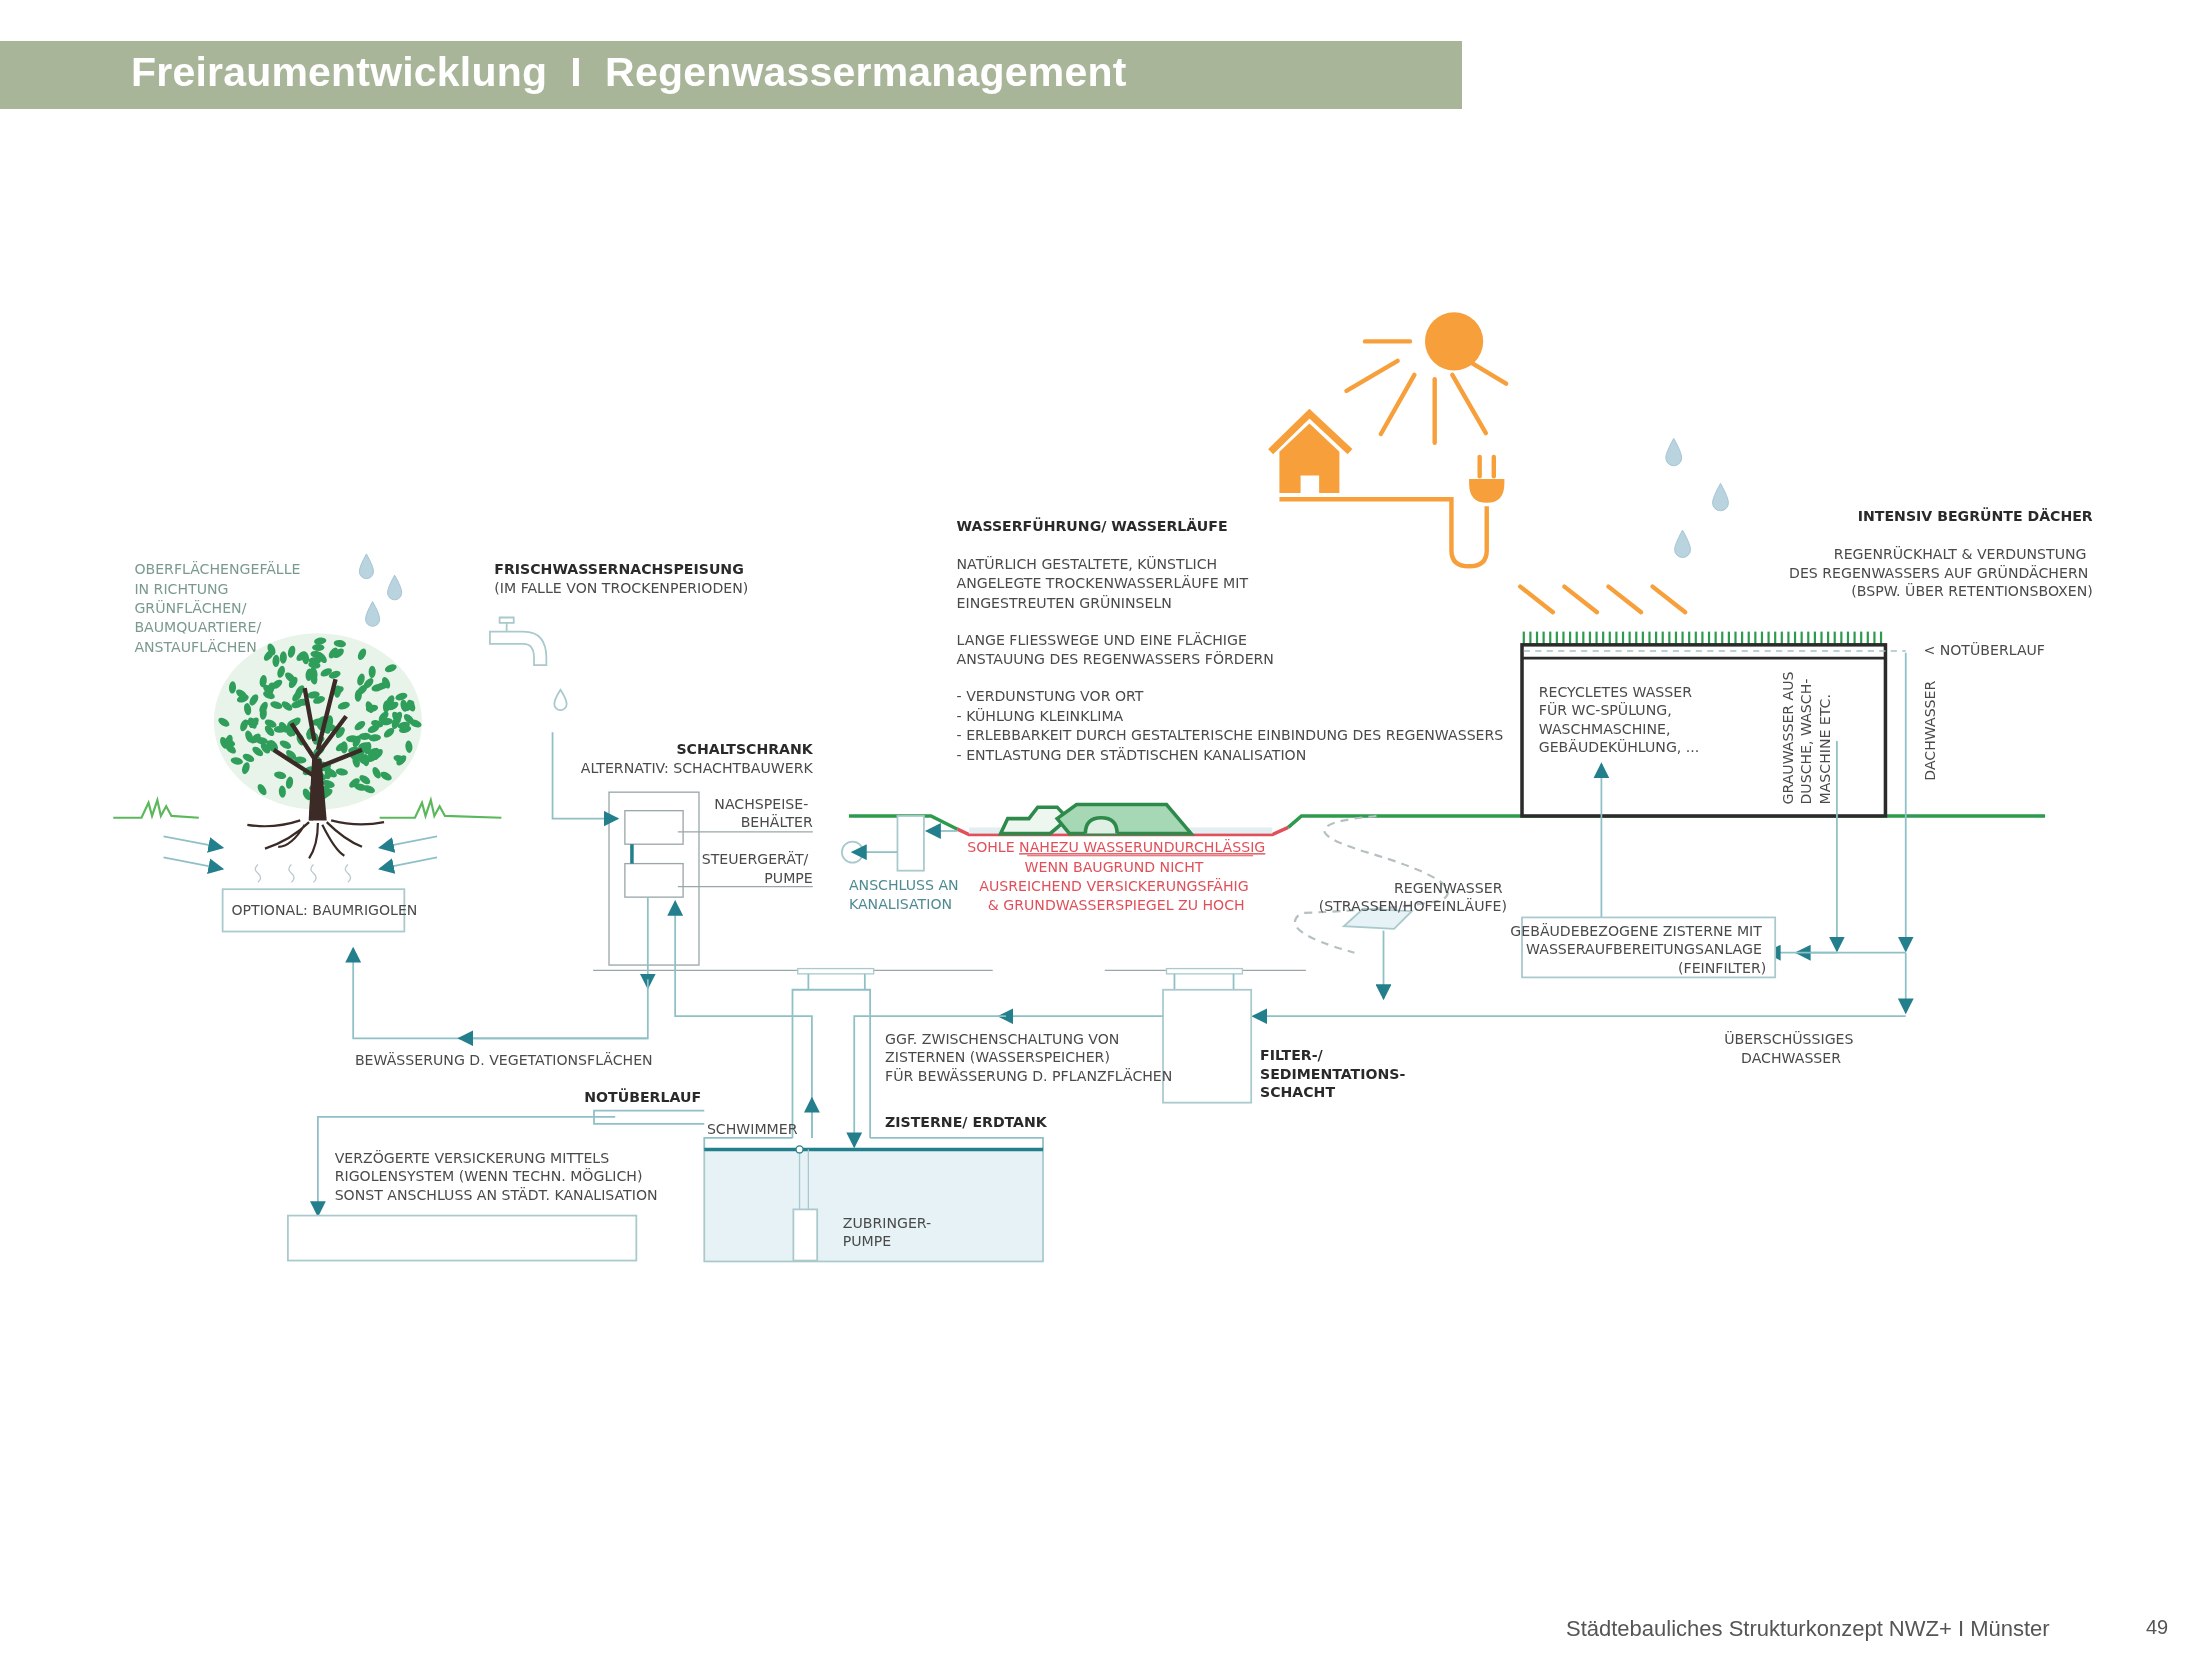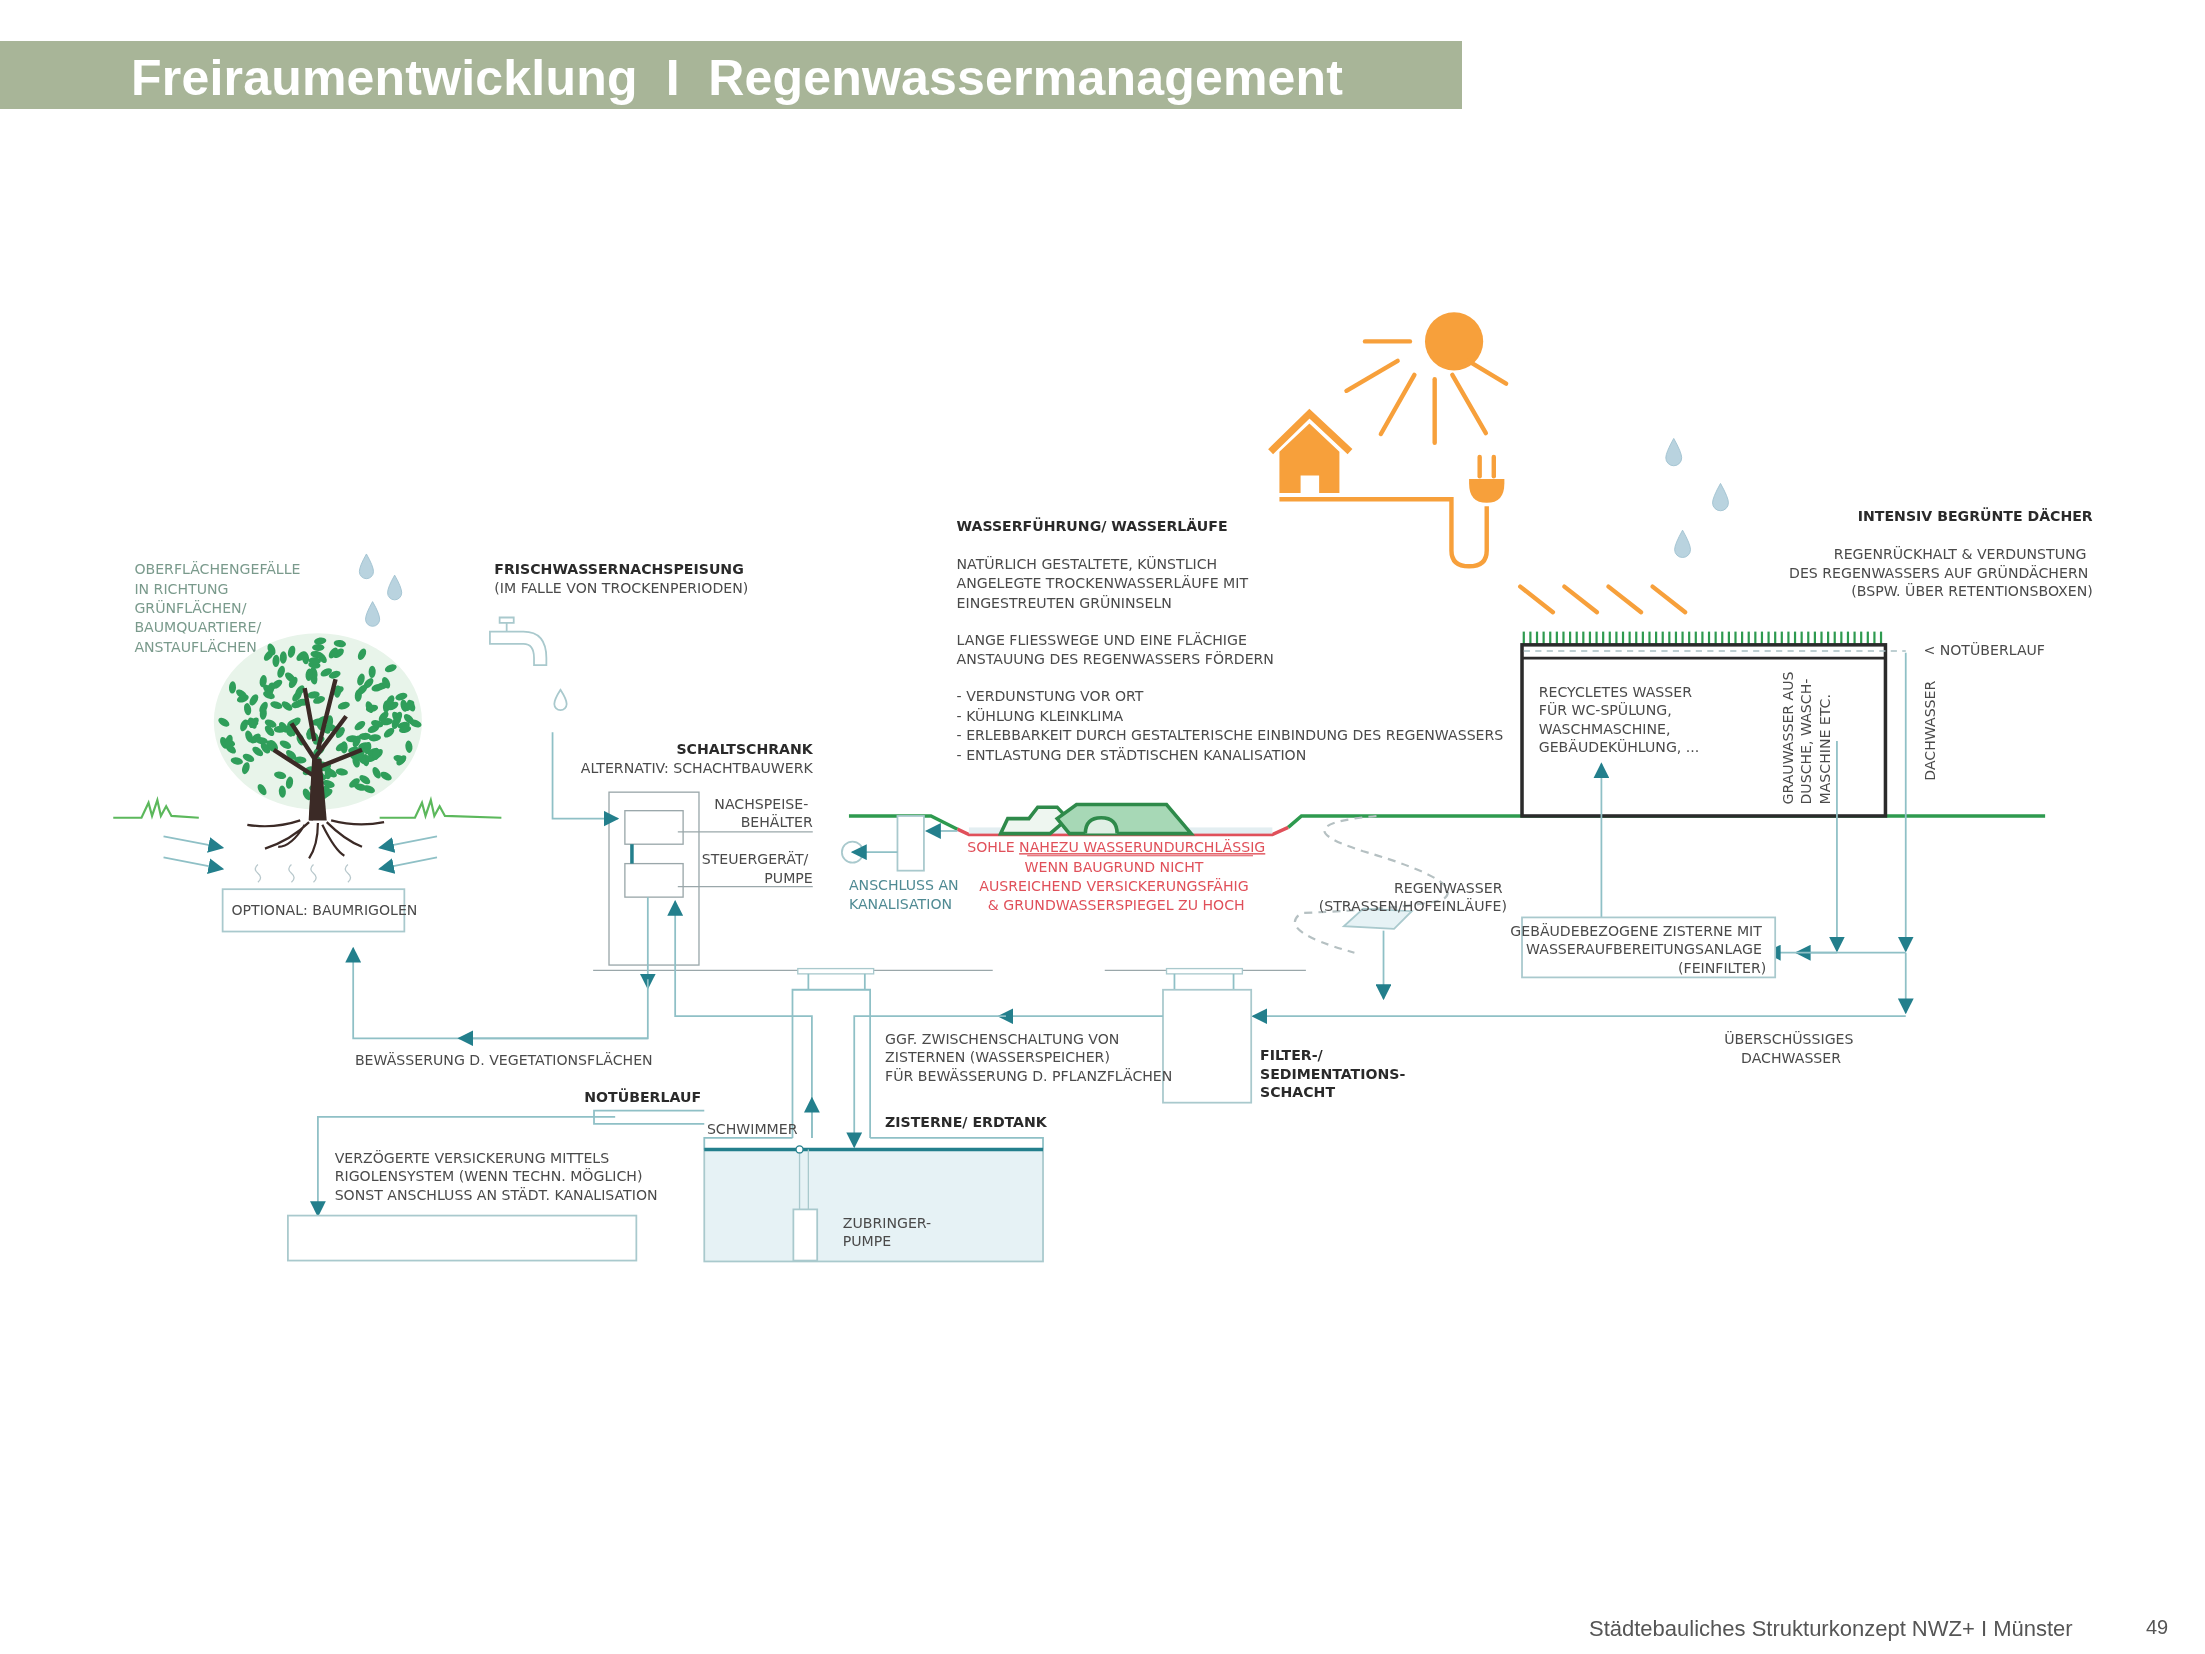--- a/index.html
+++ b/index.html
@@ -1,19 +1,19 @@
 <!DOCTYPE html>
 <html style="font-size:14px"><head>
 <meta charset="utf-8">
 <style>
   html, body { margin:0; padding:0; background:#ffffff; }
   body { width:2206px; height:1654px; position:relative; overflow:hidden; font-family:"Liberation Sans", sans-serif; }
   .header-bar { position:absolute; left:0; top:41px; width:1462px; height:68px; background:#a8b598; }
-  .header-title { position:absolute; left:131px; top:49px; font-family:"Liberation Sans", sans-serif; font-weight:bold; font-size:50px; color:#ffffff; white-space:pre; letter-spacing:0.2px; }
-  .footer-text { position:absolute; left:1566px; top:1616px; font-family:"Liberation Sans", sans-serif; font-size:22px; color:#555555; white-space:pre;margin-left:23px; }
+  .header-title { position:absolute; left:131px; top:49px; font-family:"Liberation Sans", sans-serif; font-weight:bold; font-size:41px; color:#ffffff; white-space:pre; letter-spacing:0.2px; }
+  .footer-text { position:absolute; left:1566px; top:1616px; font-family:"Liberation Sans", sans-serif; font-size:22px; color:#555555; white-space:pre; }
   .page-number { position:absolute; left:2146px; top:1616px; font-family:"Liberation Sans", sans-serif; font-size:20px; color:#555555; }
   svg.diagram { position:absolute; left:0; top:0; }
   .lbl { font-family:"DejaVu Sans", sans-serif; font-size:16px; fill:#4a4a4a; }
   .lbl-b { font-family:"DejaVu Sans", sans-serif; font-size:16px; font-weight:bold; fill:#2a2a2a; }
   .lbl-green { font-family:"DejaVu Sans", sans-serif; font-size:16px; fill:#7a9a8c; }
   .lbl-teal { font-family:"DejaVu Sans", sans-serif; font-size:16px; fill:#4f8a93; }
   .lbl-red { font-family:"DejaVu Sans", sans-serif; font-size:16px; fill:#e0505a; }
   .pipe { stroke:#8fc0c6; stroke-width:2; fill:none; }
   .box { stroke:#a9c9cd; stroke-width:2; fill:#ffffff; }
   .thin { stroke:#9aa7aa; stroke-width:1.5; fill:none; }

